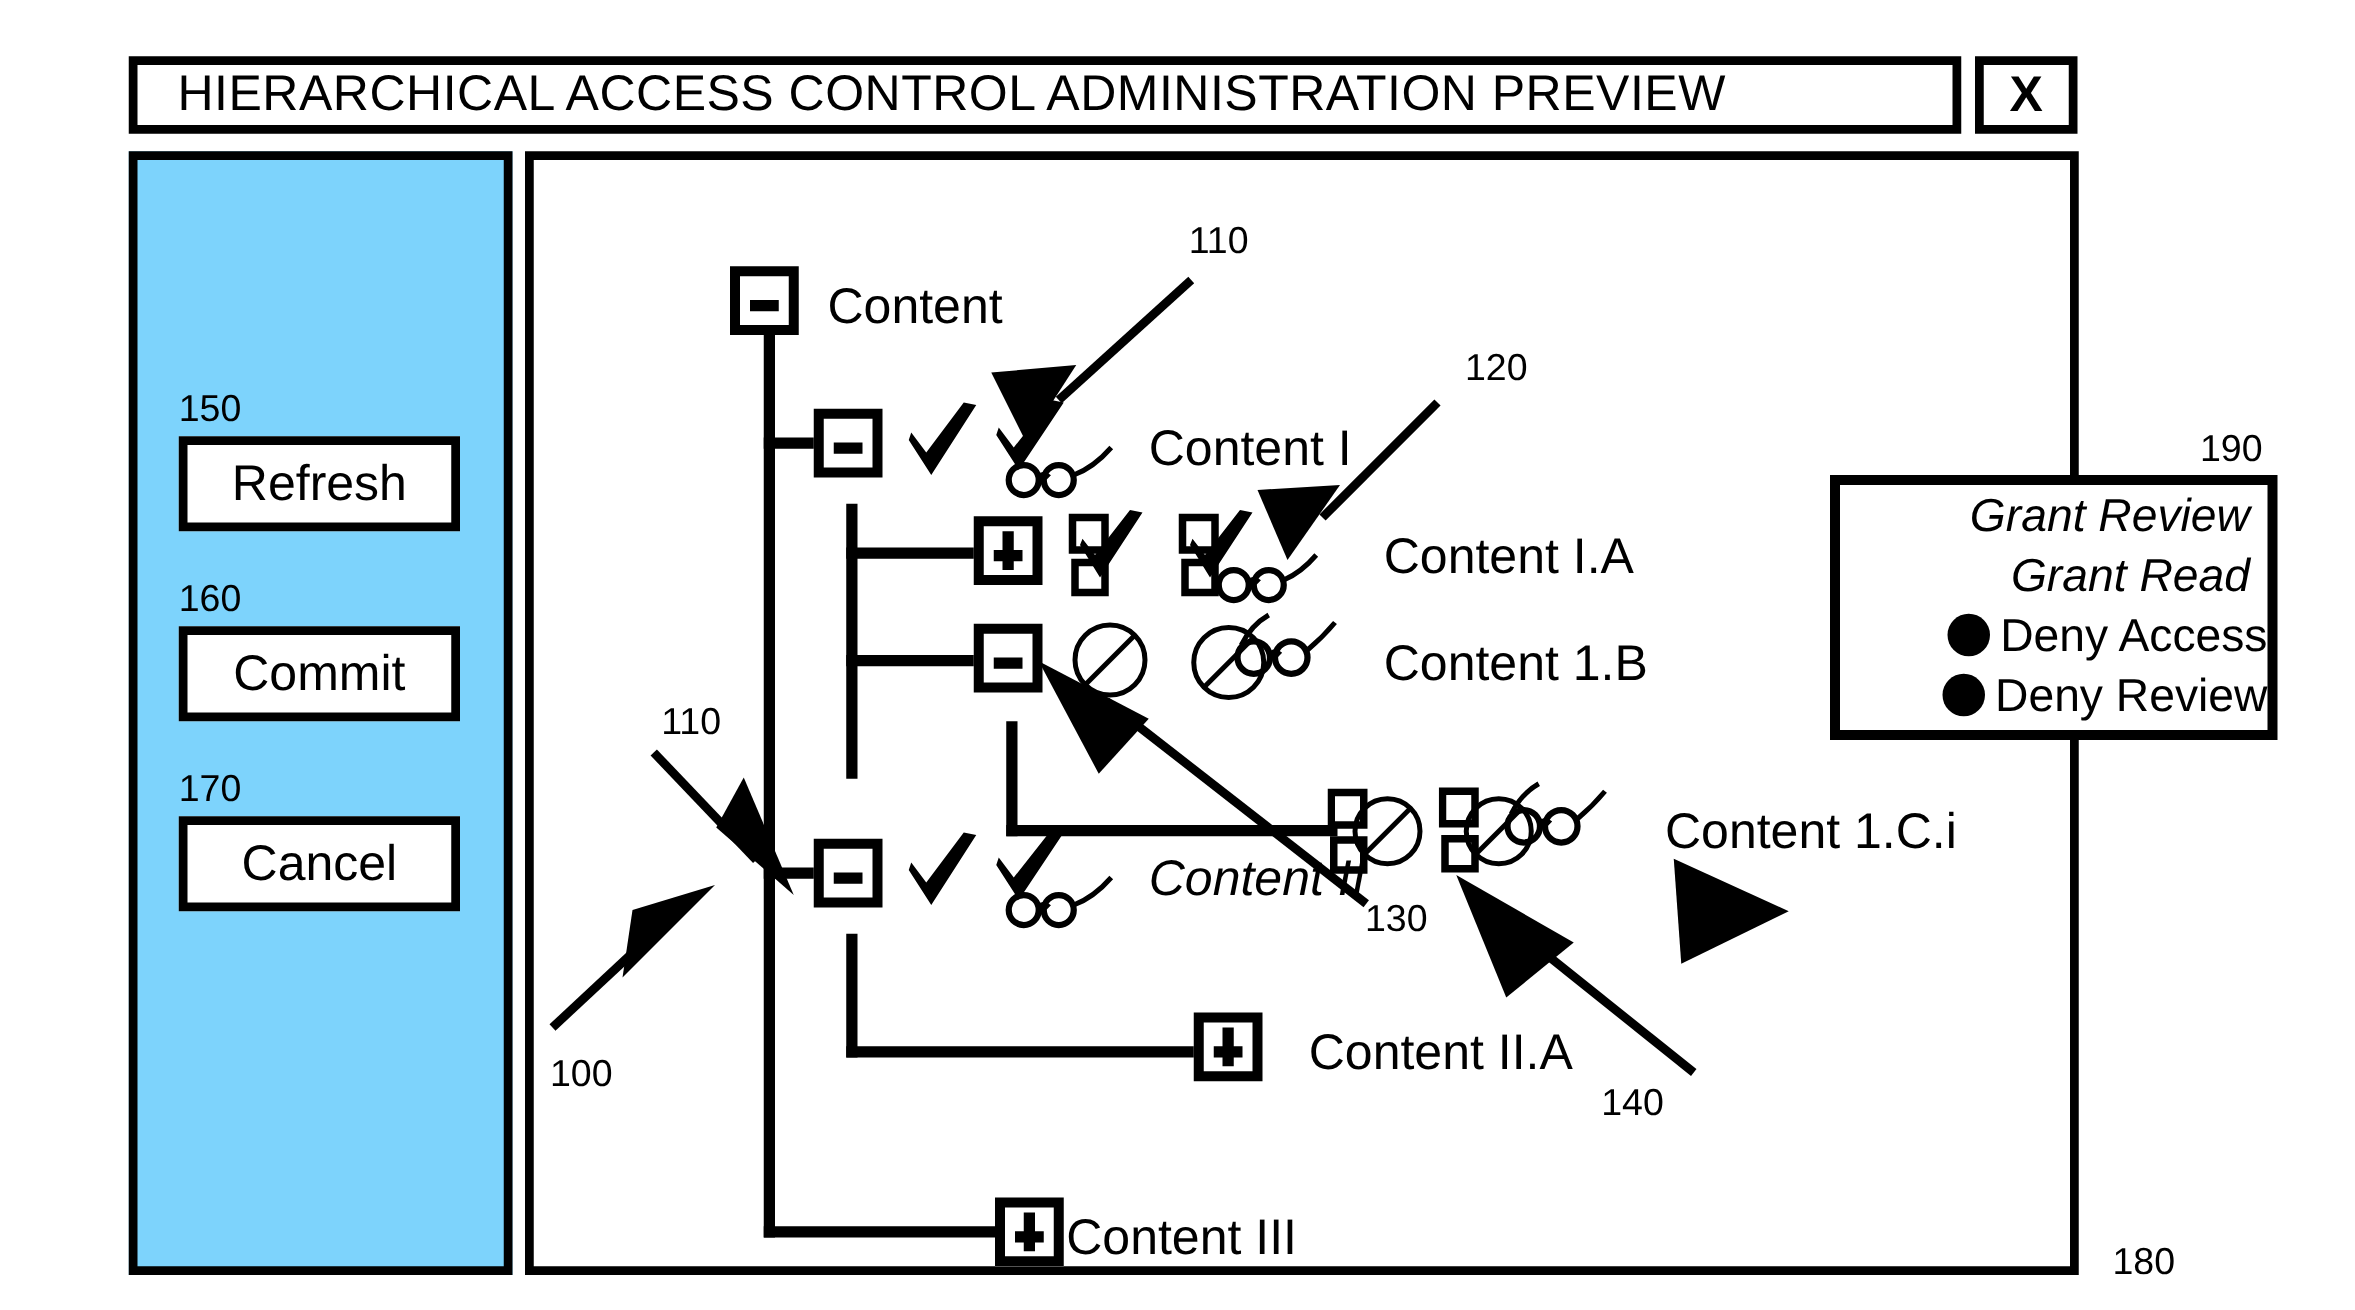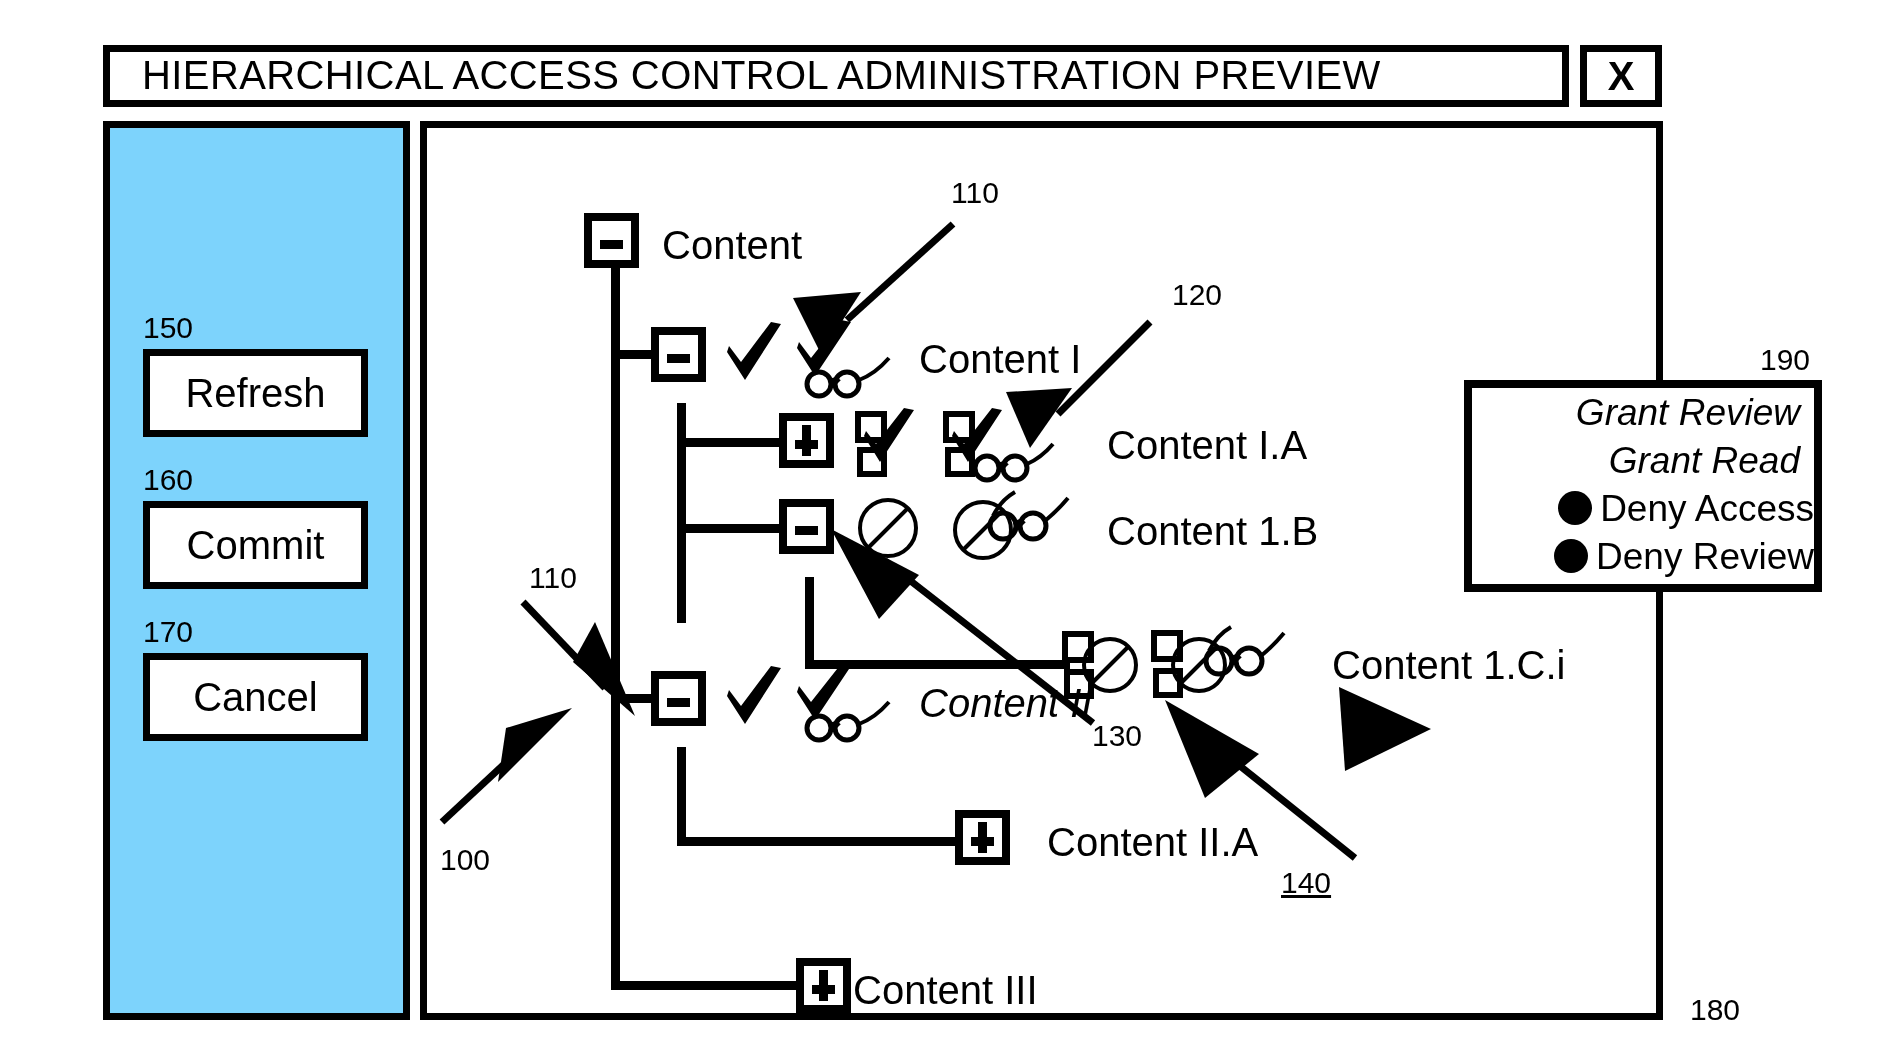--- a/index.html
+++ b/index.html
@@ -13,21 +13,21 @@
   #titlebar-text{position:absolute;left:32px;top:50%;transform:translateY(-52%);font-size:40px;letter-spacing:.4px;white-space:nowrap;}
   #close-button{position:absolute;left:1477px;top:0;width:82px;height:62px;border:7px solid #000;background:#fff;box-sizing:border-box;display:flex;align-items:center;justify-content:center;}
   #close-button span{font-size:40px;font-weight:bold;line-height:1;}
 
   #sidebar-panel{position:absolute;left:0;top:76px;width:307px;height:899px;border:7px solid #000;background:#7dd3fc;box-sizing:border-box;}
   #content-panel{position:absolute;left:317px;top:76px;width:1243px;height:899px;border:7px solid #000;background:#fff;box-sizing:border-box;}
 
   
   .side-group{position:absolute;left:33px;width:225px;}
   .ref-num{font-size:30px;line-height:1;}
-  .side-btn{margin-top:6px;width:225px;height:88px;border:7px solid #000;background:#fff;box-sizing:border-box;display:flex;align-items:center;justify-content:center;font-size:40px;}
+  .side-btn{margin-top:6px;width:225px;height:76px;border:7px solid #000;background:#fff;box-sizing:border-box;display:flex;align-items:center;justify-content:center;font-size:40px;}
 
   
   .tree-line{position:absolute;background:#000;}
   .node-box{position:absolute;width:55px;height:55px;border:8px solid #000;background:#fff;box-sizing:border-box;}
   .node-box .glyph-h{position:absolute;left:8px;top:19px;width:23px;height:9px;background:#000;}
   .node-box .glyph-v{position:absolute;left:15px;top:4px;width:9px;height:31px;background:#000;}
 
   .node-label{position:absolute;font-size:40px;white-space:nowrap;line-height:1;}
   .ref-label{position:absolute;font-size:30px;white-space:nowrap;line-height:1;}
 
@@ -231,21 +231,21 @@
       <svg class="icon-slot" style="left:400px;top:399px;" width="300" height="205" viewBox="0 0 300 205">
         <line x1="266" y1="196" x2="58" y2="34" stroke="#000" stroke-width="7"></line>
         <path d="M4 2 L92 48 L52 92 Z" fill="#000"></path>
       </svg>
       <div class="ref-label" style="left:665px;top:593px;">130</div>
 
       <svg class="icon-slot" style="left:720px;top:570px;" width="250" height="180" viewBox="0 0 250 180">
         <line x1="208" y1="160" x2="68" y2="48" stroke="#000" stroke-width="7"></line>
         <path d="M18 2 L112 56 L58 100 Z" fill="#000"></path>
       </svg>
-      <div class="ref-label" style="left:854px;top:740px;text-decoration:underline;">140</div>
+      <div class="ref-label" style="left:854px;top:740px;">140</div>
 
     </div>
 
   </div>
 
   <svg class="abs" style="left:420px;top:700px;" width="180" height="140" viewBox="0 0 180 140">
     <line x1="22" y1="122" x2="110" y2="40" stroke="#000" stroke-width="7"></line>
     <path d="M152 8 L78 82 L86 28 Z" fill="#000"></path>
   </svg>
   <div class="ref-label abs" style="left:440px;top:845px;">100</div>

